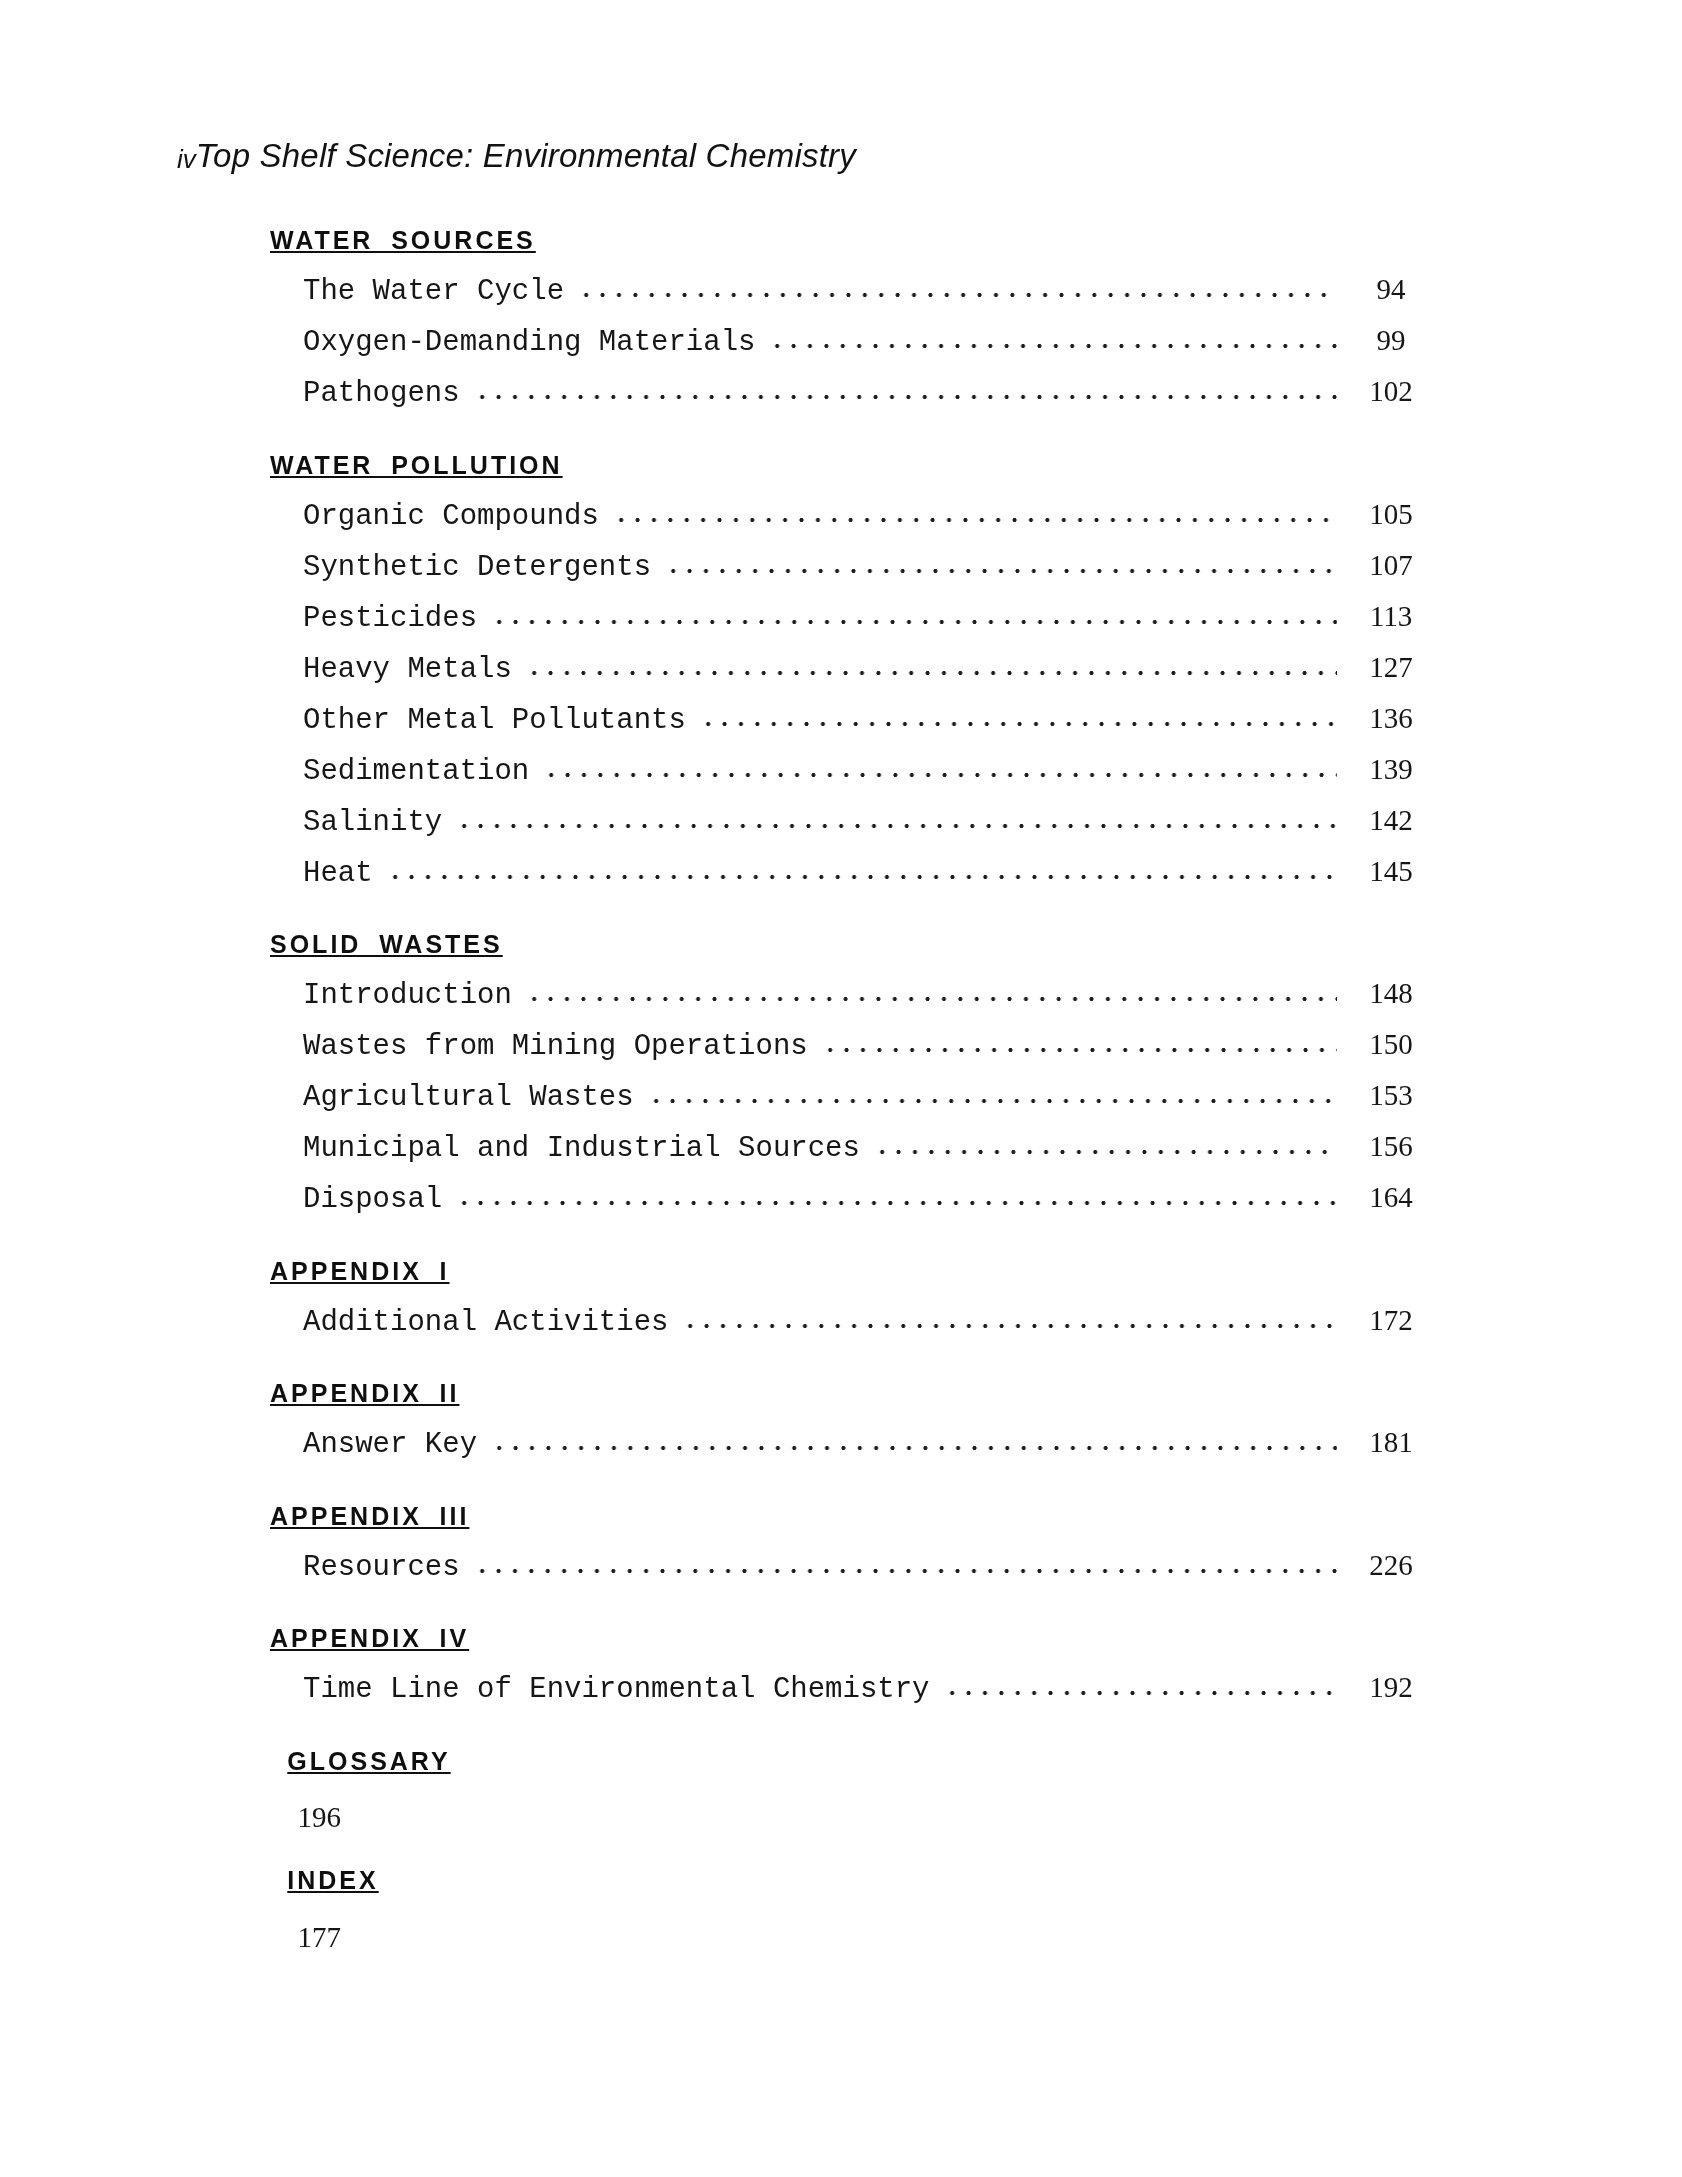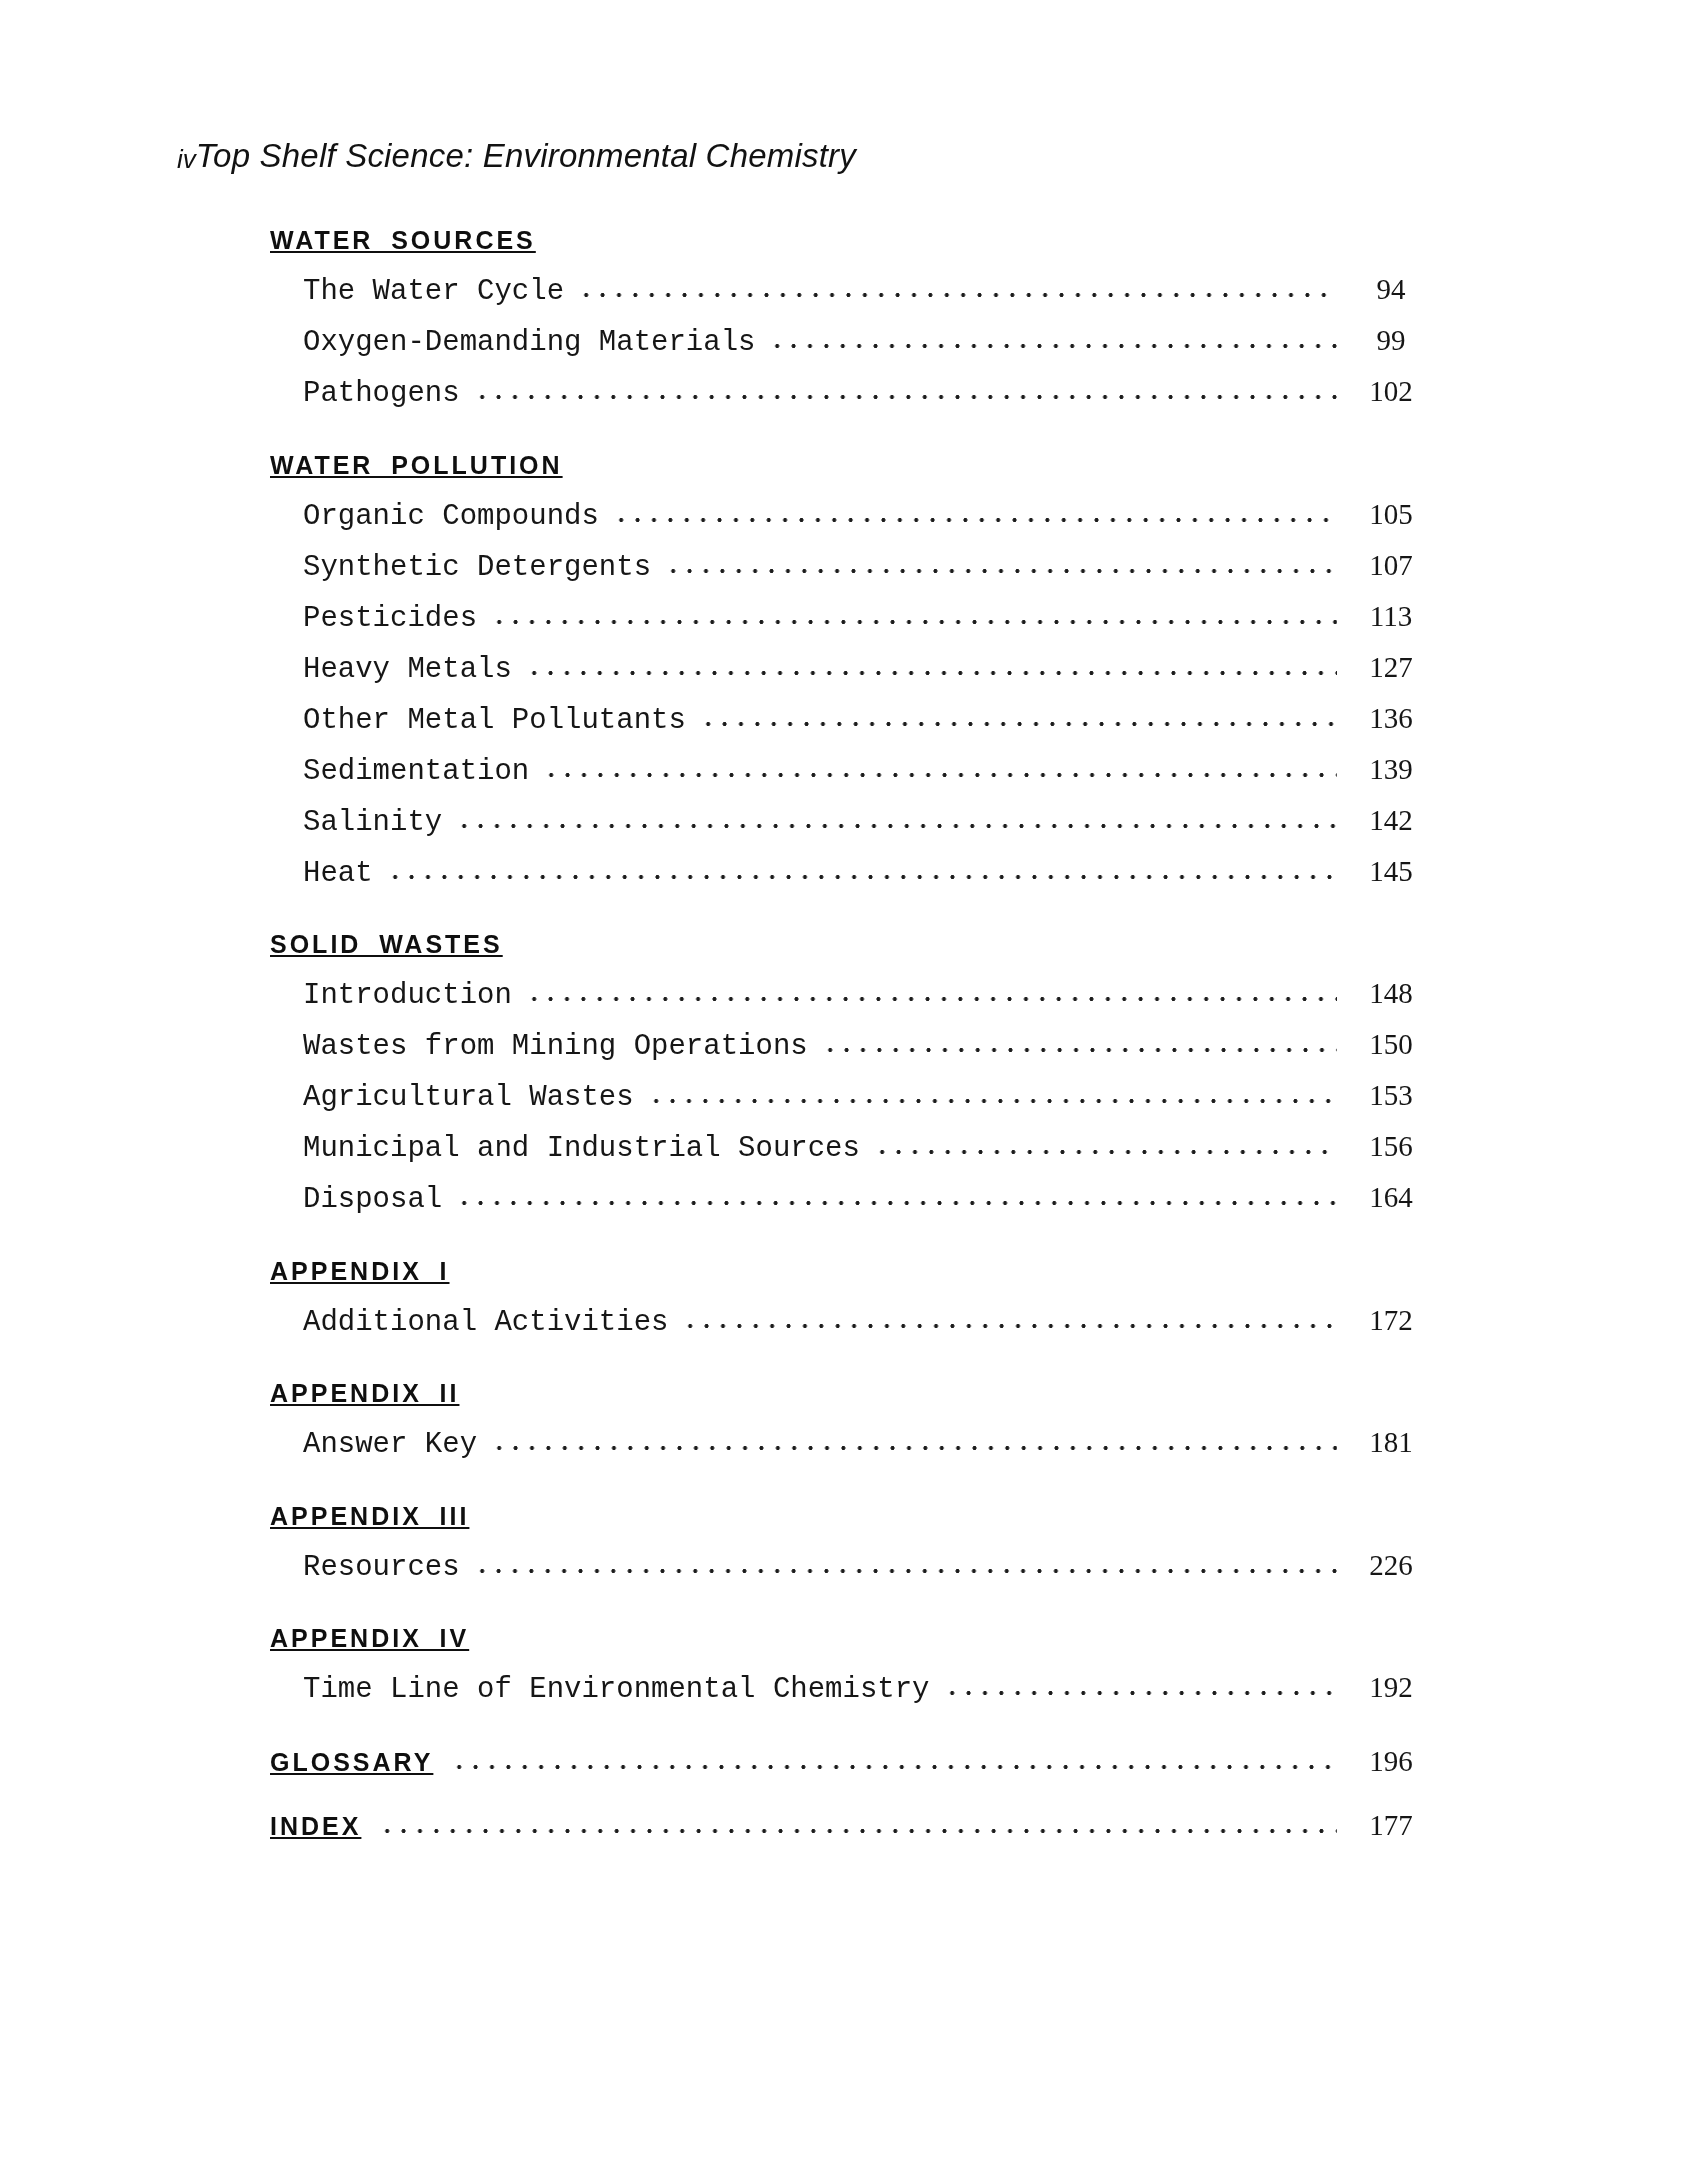--- a/index.html
+++ b/index.html
@@ -60,21 +60,21 @@
     background-size: 16.4px 7.8px;
     background-repeat: repeat-x;
     background-position: left bottom;
   }
   .page-num {
     font-size: 29px;
     min-width: 64px;
     text-align: center;
     white-space: nowrap;
   }
-  .toc-row.standalone { margin-top: 14px; }
+  .toc-row.standalone { margin-top: 14px; flex-direction: column; }
   .toc-row.standalone .leader { margin-left: 17.3px; }
 </style>
 </head>
 <body>
 
 <div class="page-header">
   <span class="folio">iv</span>
   <span class="running-title">Top Shelf Science: Environmental Chemistry</span>
 </div>
 

